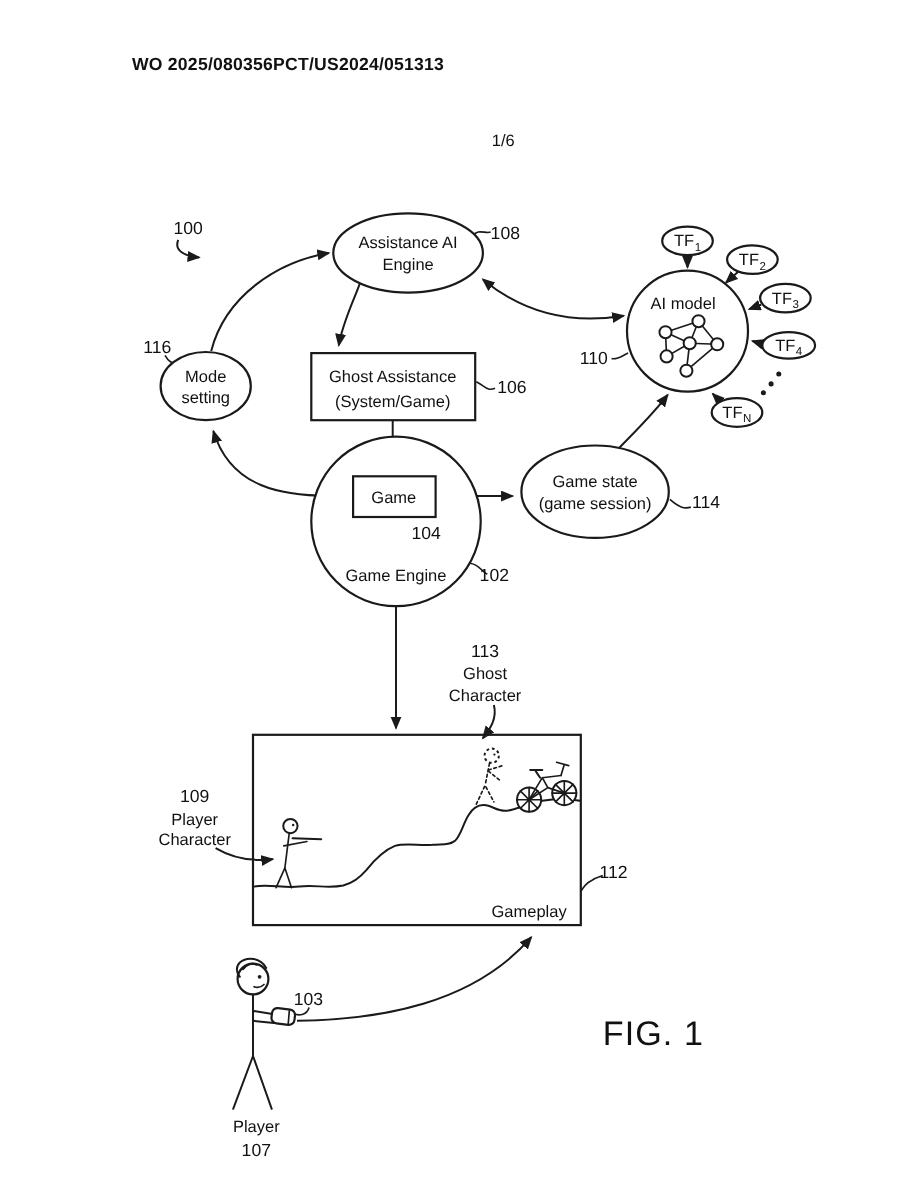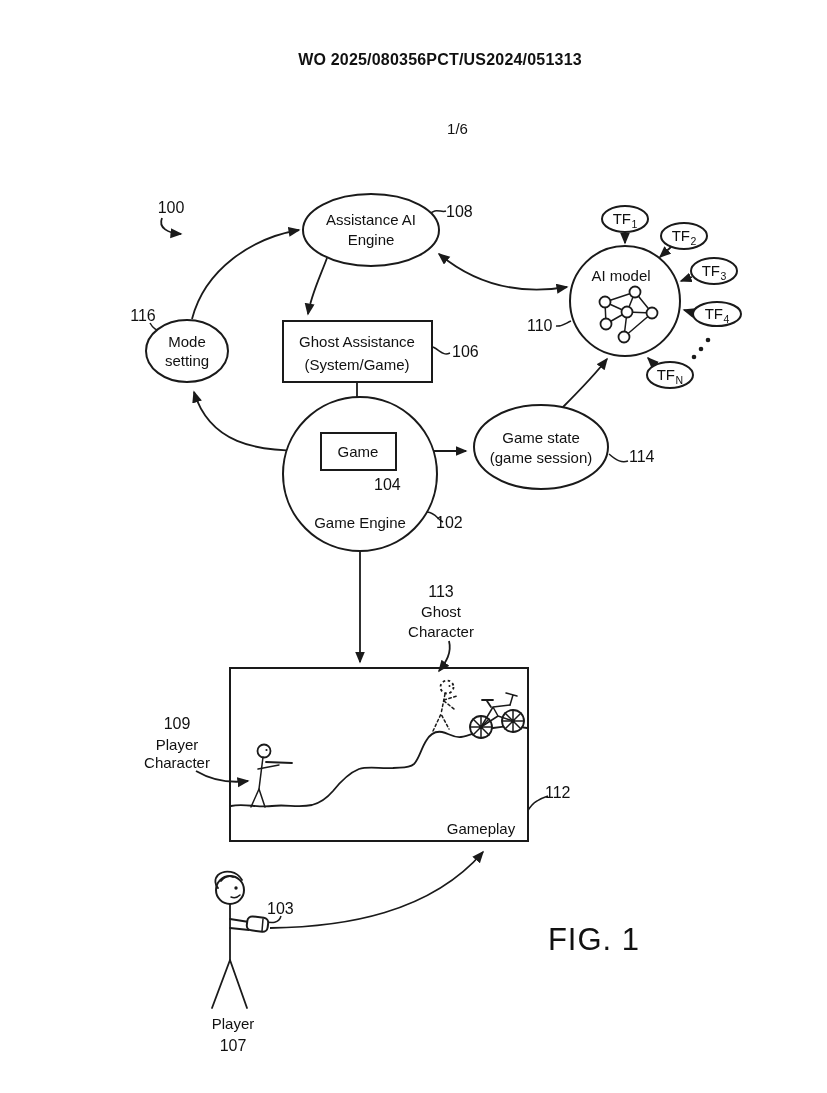--- a/index.html
+++ b/index.html
@@ -1,19 +1,19 @@
 <!DOCTYPE html>
 <html><head>
 <meta charset="utf-8">
 <style>
   html,body{margin:0;padding:0;background:#fff;}
   .page{position:relative;width:827px;height:1093px;background:#fff;overflow:hidden;
         font-family:"Liberation Sans",sans-serif;color:#111;}
   .patent-header{position:absolute;top:51px;left:120px;width:640px;display:flex;
-        justify-content:center;font-size:16px;font-weight:bold;letter-spacing:.2px;}
+        justify-content:flex-start;font-size:16px;font-weight:bold;letter-spacing:.2px;}
   .page-indicator{position:absolute;top:120px;left:0;width:827px;text-align:center;
         font-size:15px;padding-left:44px;}
   svg{position:absolute;left:0;top:0;}
   svg text{font-family:"Liberation Sans",sans-serif;fill:#111;}
   .lbl{font-size:15px;}
   .ref{font-size:16px;}
   .sub{font-size:10.5px;}
   .fig{font-size:31px;letter-spacing:1px;}
   .shape{fill:#fff;stroke:#1a1a1a;stroke-width:2;}
   .ar{fill:none;stroke:#1a1a1a;stroke-width:1.8;}

